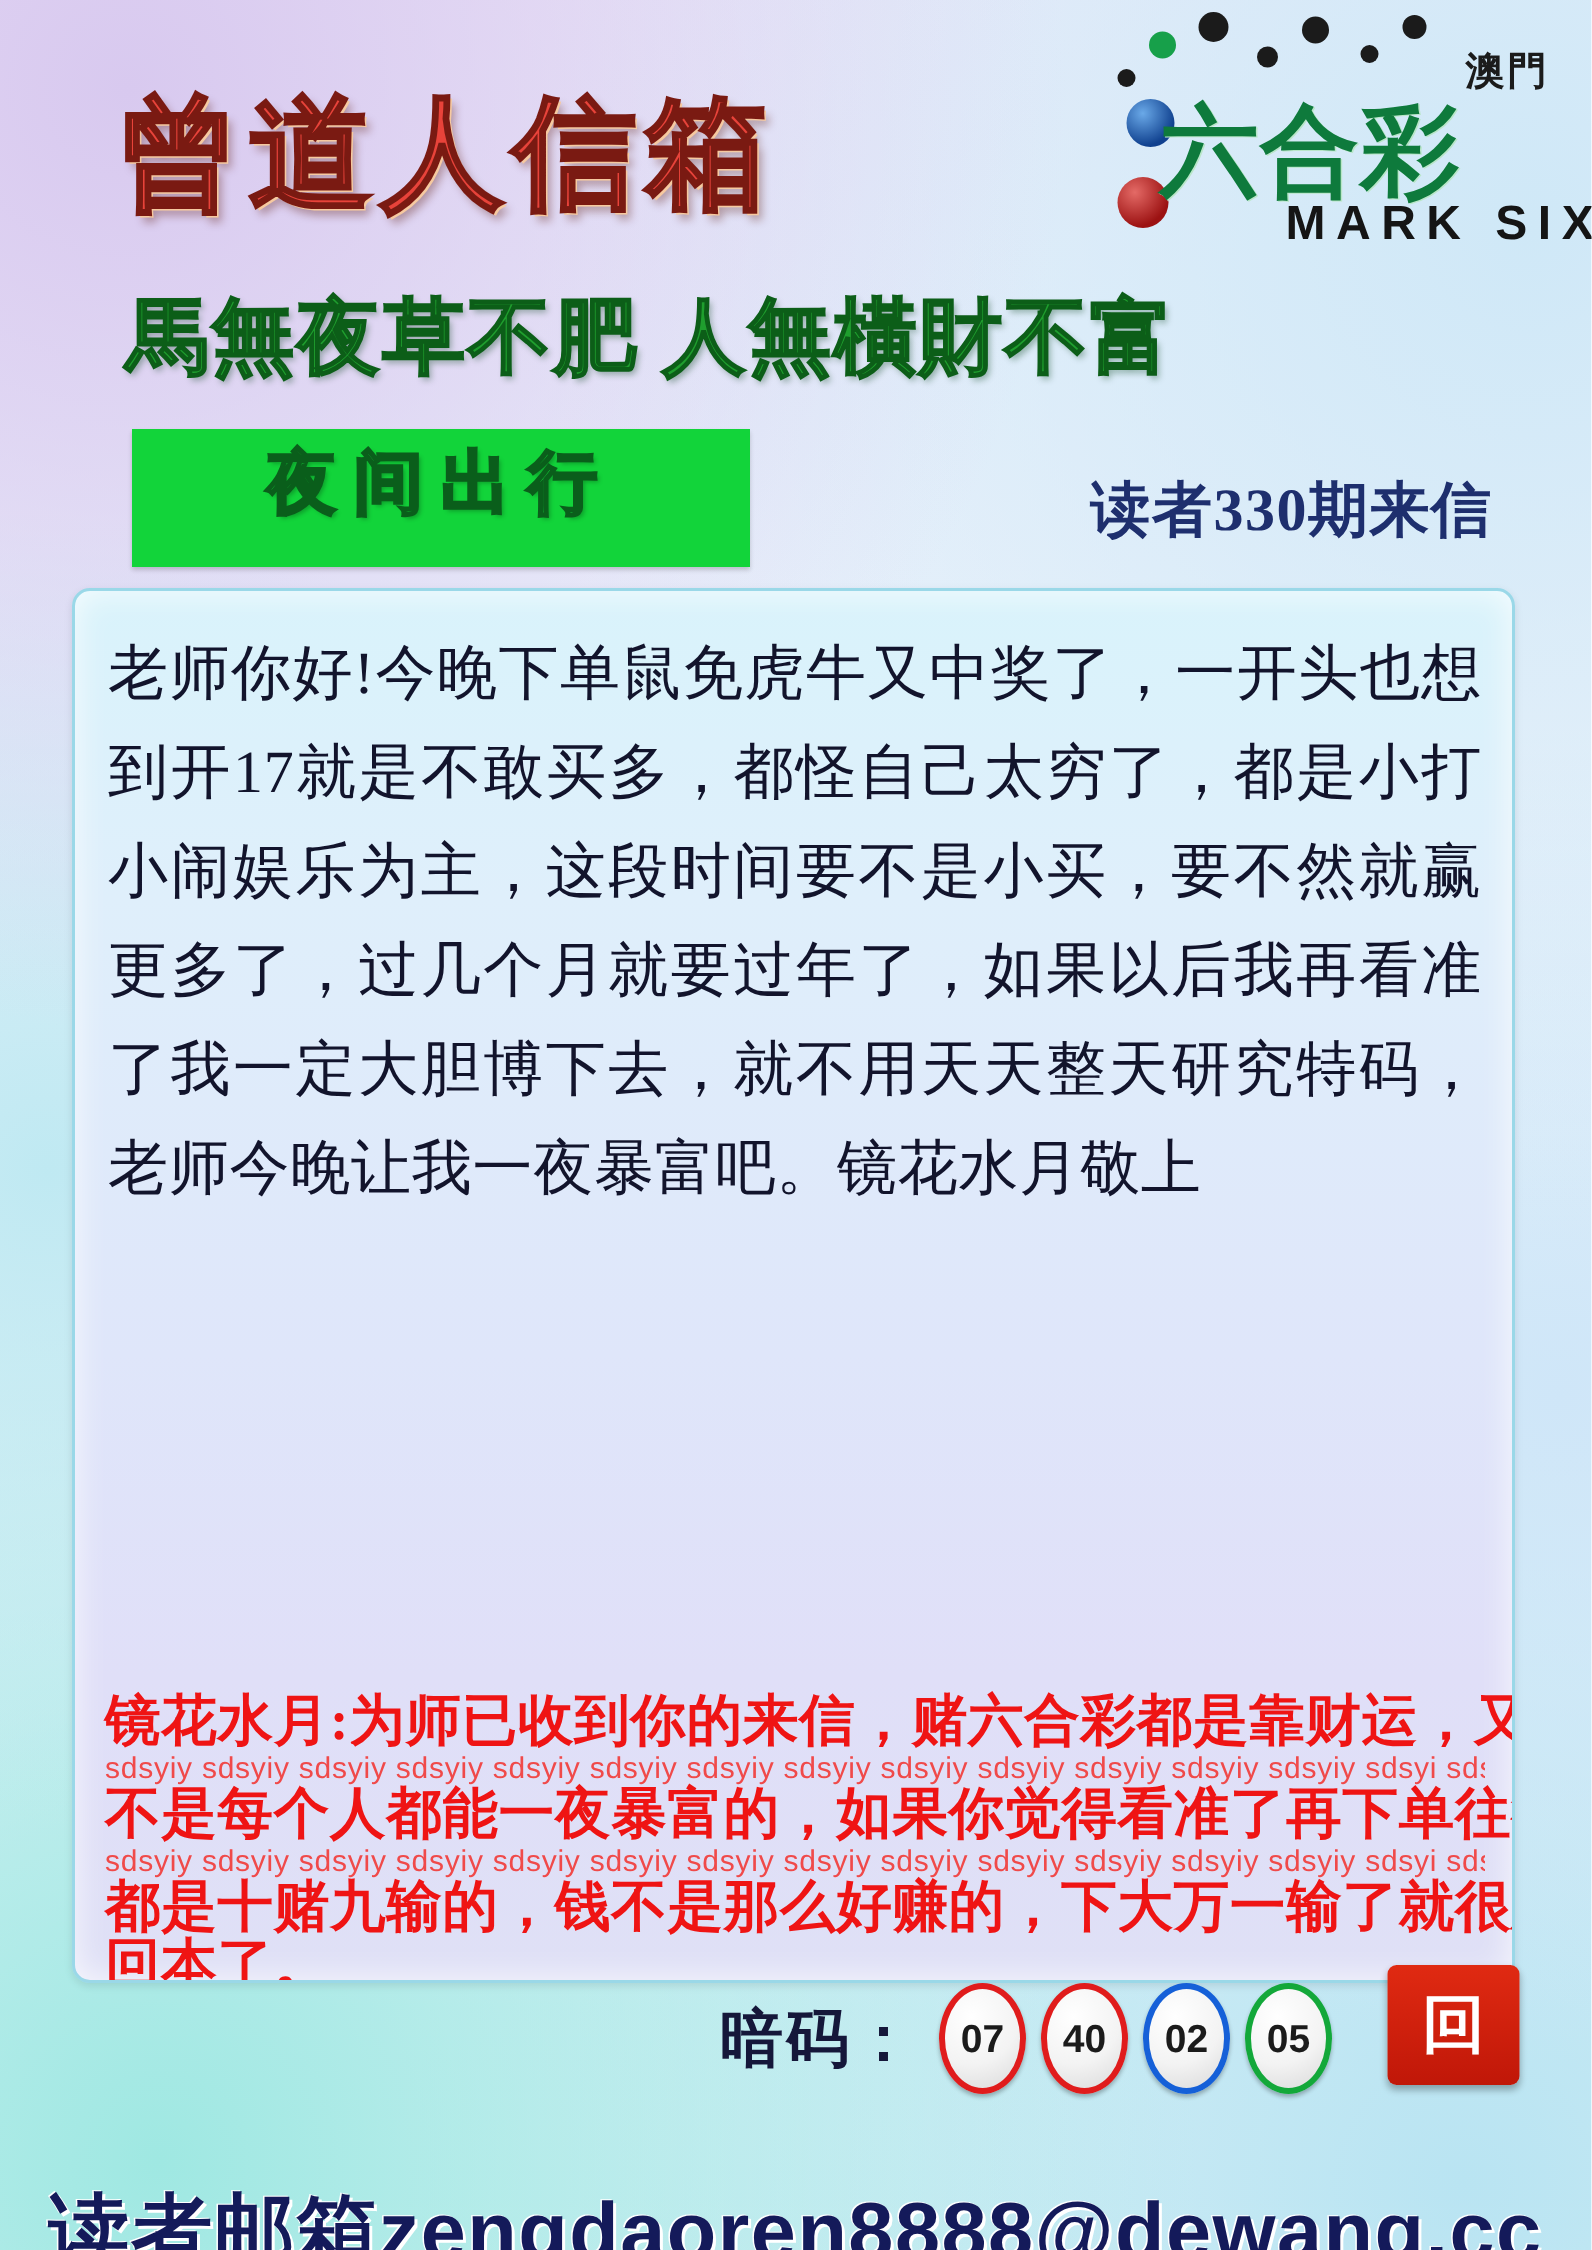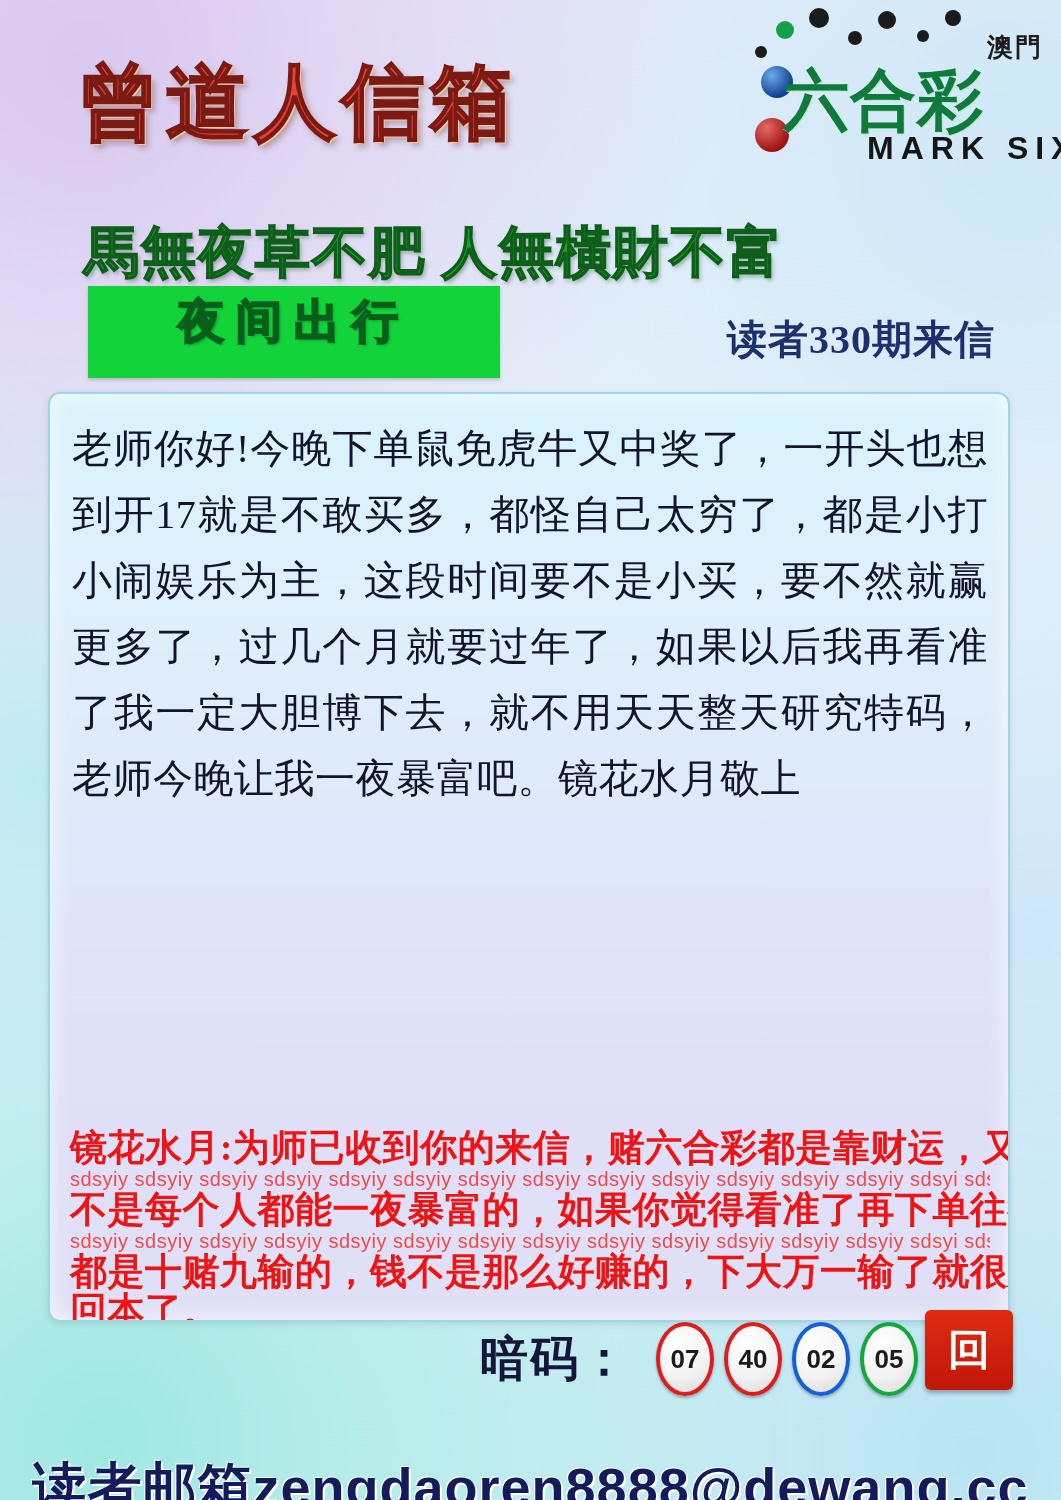--- a/index.html
+++ b/index.html
@@ -52,27 +52,26 @@
     left: 84px;
     top: 188px;
     font-family: "Liberation Serif", "DejaVu Serif", serif;
     font-weight: bold;
     font-size: 55px;
     letter-spacing: 2px;
     color: #1f9e2e;
     -webkit-text-stroke: 1.5px #0c5e18;
     text-shadow: 2px 3px 4px rgba(0,60,20,0.35);
     white-space: nowrap;
-    margin-top: 28px;
   }
 
   
   .logo {
     position: absolute;
-    right: 14px;
+    right: 24px;
     top: 8px;
     width: 300px;
     height: 165px;
     text-decoration: underline;
   }
   .logo .dots { position: absolute; left: 0; top: 0; width: 300px; height: 60px; }
   .logo .dot { position: absolute; border-radius: 50%; }
   .logo .macau {
     position: absolute;
     right: 4px;
@@ -202,25 +201,25 @@
   .coderow {
     position: absolute;
     left: 480px;
     top: 1322px;
     display: flex;
     align-items: center;
     gap: 10px;
   }
   .codelabel {
     font-family: "Liberation Serif", "DejaVu Serif", serif;
-    font-size: 48px;
+    font-size: 42px;
     font-weight: bold;
     color: #15173a;
     letter-spacing: 2px;
-    margin-right: 16px;
+    margin-right: 4px;
     white-space: nowrap;
   }
   .ball {
     width: 58px;
     height: 74px;
     border-radius: 50%;
     background: radial-gradient(circle at 35% 28%, #ffffff 0%, #f3f3f3 55%, #d9d9d9 100%);
     display: flex;
     align-items: center;
     justify-content: center;

